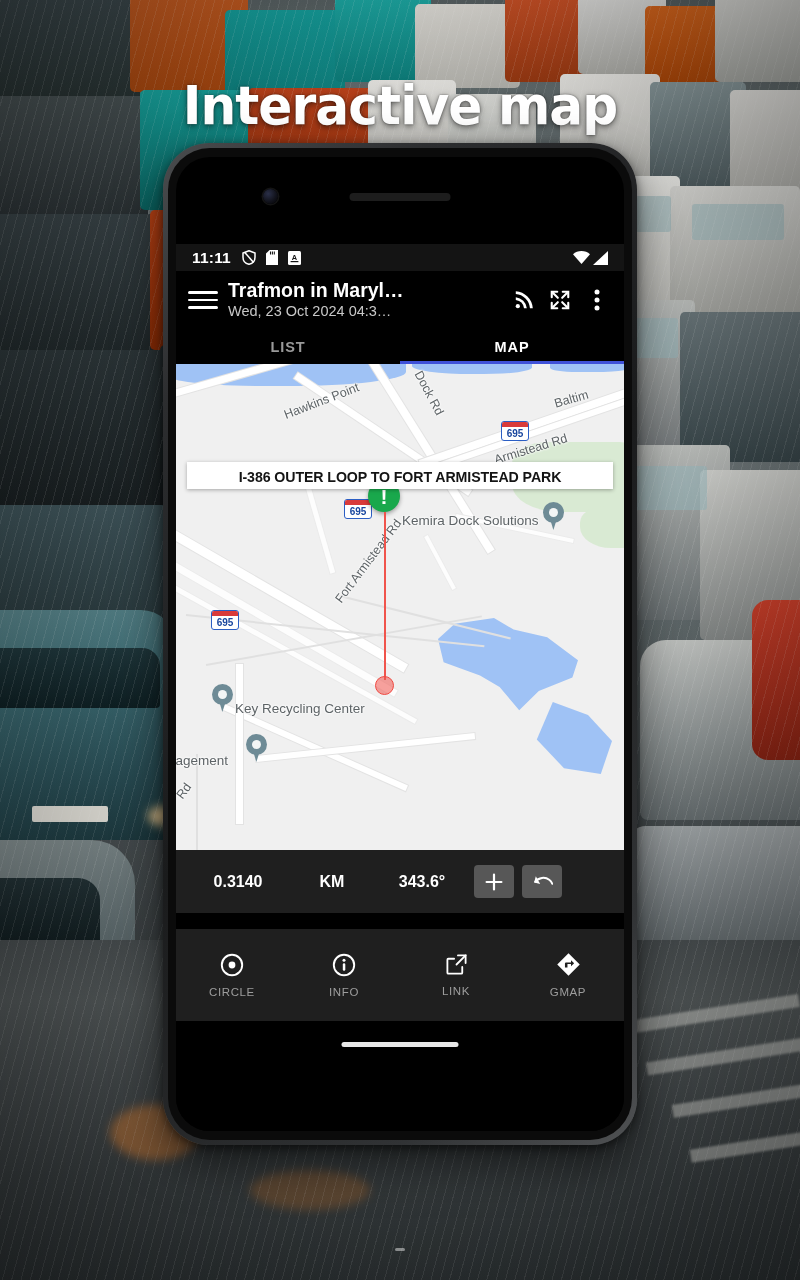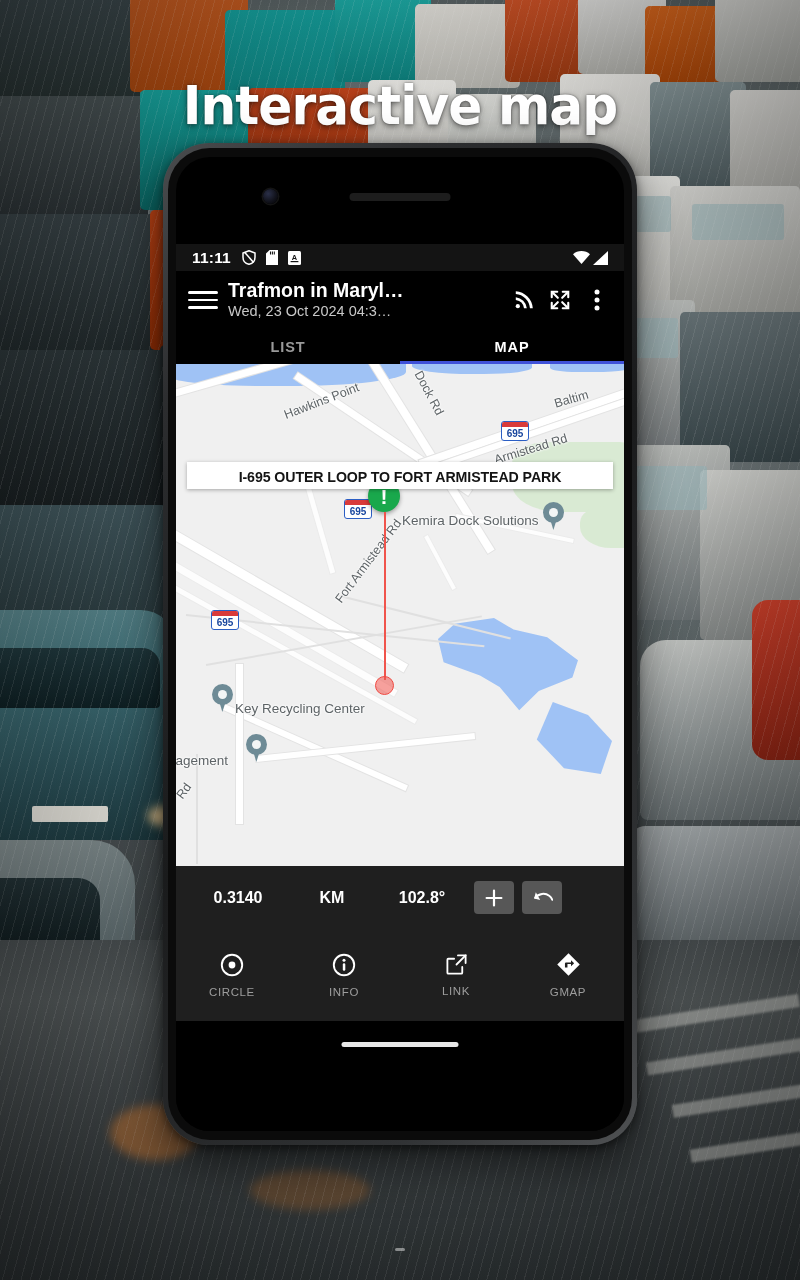--- a/index.html
+++ b/index.html
@@ -117,21 +117,21 @@
   
   #infocard{ position:absolute; left:11px; top:98px; width:calc(100% - 22px);
              background:#fff; box-shadow:0 1px 4px rgba(0,0,0,.32); z-index:4; }
   #ic-title{ text-align:center; color:#141414; font-size:14.2px; font-weight:bold;
              padding:7px 6px 4px; letter-spacing:-.1px; white-space:nowrap; overflow:hidden;
              text-overflow:ellipsis; }
   #ic-sub{ color:#8b8b8b; font-size:13.2px; padding:0 8px 7px; white-space:nowrap;
            overflow:hidden; text-overflow:ellipsis; border-top:1px solid #ececec; padding-top:5px; }
 
   
-  #measure{ position:absolute; left:0; top:709px; width:100%; height:63px; background:#1f1f1f;
+  #measure{ position:absolute; left:0; top:693px; width:100%; height:63px; background:#1f1f1f;
             display:flex; align-items:center; padding:0 14px; z-index:3; }
   .mval{ color:#fff; font-size:16px; font-weight:bold; }
   #m1{ width:96px; text-align:center; }
   #m2{ width:92px; text-align:center; }
   #m3{ width:88px; text-align:center; }
   .sqbtn{ width:40px; height:33px; border-radius:4px; background:#575757; margin-left:8px;
           display:flex; align-items:center; justify-content:center; }
 
   
   #toolbar{ position:absolute; left:0; top:772px; width:100%; height:92px; background:#1f1f1f;
@@ -367,28 +367,28 @@
         <div class="dot"></div>
       </div>
 
       <div id="gmarker" style="left:192px;top:116px;">
         <b>!</b>
       </div>
       <div id="redline" style="left:208px;top:148px;height:168px;"></div>
       <div id="redcircle" style="left:199px;top:312px;"></div>
 
       <div id="infocard">
-        <div id="ic-title">I-695 OUTER LOOP TO FORT ARMISTEAD PARK</div>
+        <div id="ic-title">I-386 OUTER LOOP TO FORT ARMISTEAD PARK</div>
       </div>
     </div>
 
     <div id="measure">
       <div class="mval" id="m1">0.3140</div>
       <div class="mval" id="m2">KM</div>
-      <div class="mval" id="m3">102.8°</div>
+      <div class="mval" id="m3">343.6°</div>
       <div class="sqbtn">
         <svg width="18" height="18" viewBox="0 0 18 18">
           <path d="M9 1.6v14.8M1.6 9h14.8" stroke="#fff" stroke-width="2.2" stroke-linecap="round"></path>
         </svg>
       </div>
       <div class="sqbtn">
         <svg width="21" height="18" viewBox="0 0 22 18" fill="none">
           <path d="M4 3 2.2 9.4 8.6 11" fill="#fff"></path>
           <path d="M3.4 8.8C7 4.2 13.6 3.4 18 6.6c1.5 1.1 2.6 2.6 3.2 4.2" stroke="#fff" stroke-width="2.1" stroke-linecap="round"></path>
         </svg>

